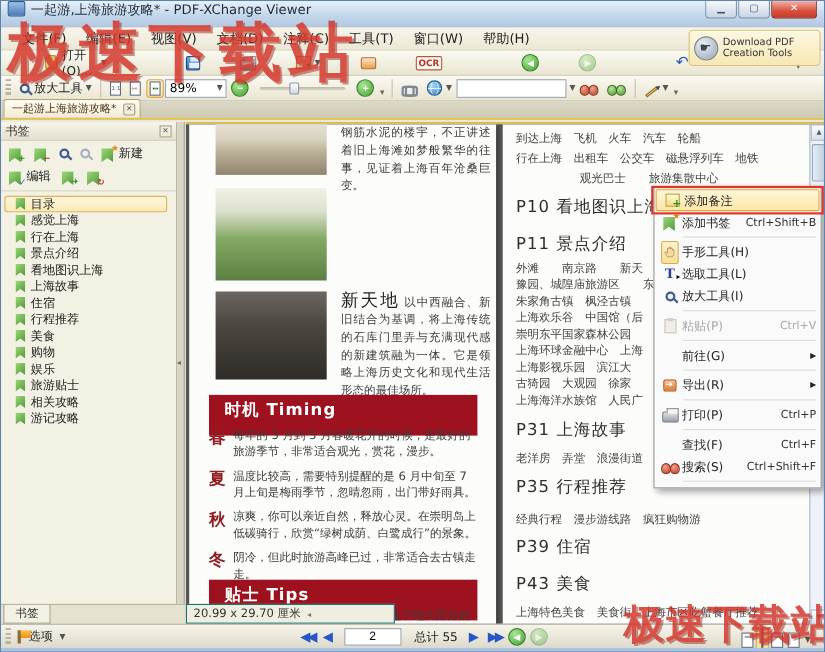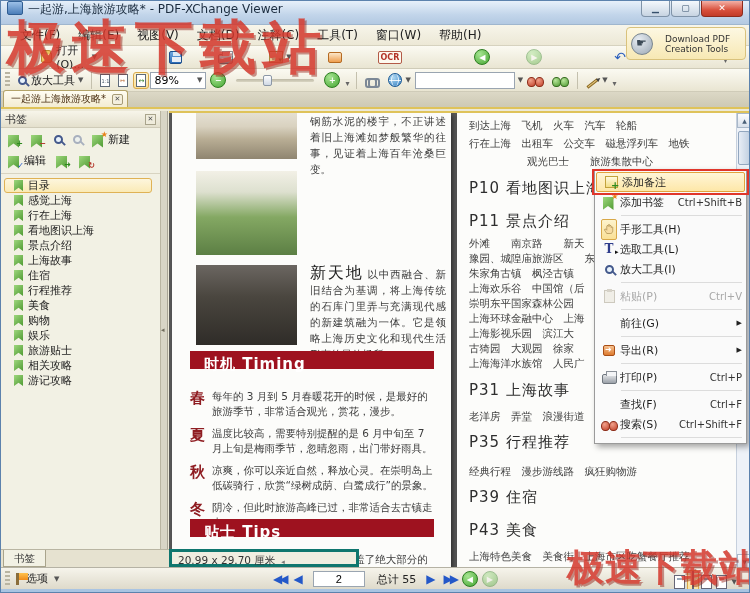--- a/index.html
+++ b/index.html
@@ -25,21 +25,21 @@
              background:linear-gradient(#f7f5ea,#ece8d6); display:flex; align-items:center;
              padding-left:10px; border-bottom:1px solid #d6d2bf; }
   .menu-item { font-size:12px; color:#222; padding:2px 9px; }
 
   .dl-btn { position:absolute; right:3px; top:26px; width:120px; height:33px; z-index:5;
             background:linear-gradient(#fdf8e2,#f7e8b4); border:1px solid #d9c27c; border-radius:4px;
             display:flex; align-items:center; padding:2px 4px; }
   .dl-ico { width:22px; height:22px; border-radius:50%; flex:0 0 22px;
             background:radial-gradient(circle at 35% 30%,#e9eef3,#9aa7b4); border:1px solid #78858f; position:relative; }
   .dl-ico::after { content:"☛"; position:absolute; left:4px; top:2px; font-size:12px; color:#3c4a56; }
-  .dl-label { font-size:9px; line-height:10px; color:#333; padding-left:12px; }
+  .dl-label { font-size:9px; line-height:10px; color:#333; padding-left:4px; }
 
   
   .toolbar { position:absolute; left:0; width:100%; background:linear-gradient(#fbfaf2,#e9e5d2);
              display:flex; align-items:center; border-bottom:1px solid #cfcbb8; }
   .tb1 { top:45px; height:23px;gap:28px; }
   .tb2 { top:68px; height:23px; }
   .grip { width:5px; height:16px; margin:0 4px;
           background:repeating-linear-gradient(#b9b5a2 0 2px,transparent 2px 4px); }
   .tbtn { display:flex; align-items:center; padding:2px 3px; margin:0 1px; border-radius:3px; }
   .tbtn .lbl { font-size:11px; color:#222; margin-left:4px; }
@@ -160,22 +160,22 @@
   .docarea { position:absolute; left:168px; top:0; width:582px; height:456px; background:#585858; overflow:hidden; }
   .page { position:absolute; top:0; height:456px; width:279px; background:#fcfcfa; box-shadow:2px 2px 4px rgba(0,0,0,.45); }
   .pageL { left:3px; } .pageR { left:288px; }
 
   .ph { position:absolute; left:24px; width:101px; }
   .ph1 { top:-4px; height:50px; background:linear-gradient(180deg,#e8e4d8 0%,#d9d2c0 35%,#b9ae95 60%,#8f8570 100%); }
   .ph2 { top:58px; height:84px; background:linear-gradient(180deg,#f2f0e6 0%,#dde0cf 25%,#84a863 55%,#5c7f44 100%); }
   .ph3 { top:152px; height:80px; background:linear-gradient(180deg,#6b6661 0%,#4a463f 40%,#2f2c28 100%); }
   .lp-text { position:absolute; left:138px; width:136px; font-size:10.5px; line-height:16px; color:#3c3c3c; text-align:justify; }
   .lp-text .h { font-size:16px; color:#222; letter-spacing:1px; margin-right:4px; }
-  .banner { position:absolute; left:18px; width:244px; height:18px; background:#9e121f; color:#fff;
-            font-size:15px; font-weight:bold; line-height:27px; padding-left:14px; letter-spacing:1px; }
+  .banner { position:absolute; left:18px; width:244px; height:37px; background:#9e121f; color:#fff;
+            font-size:15px; font-weight:bold; line-height:27px; padding-left:14px; letter-spacing:1px;margin-top:8px; }
   .seasons { position:absolute; left:18px; top:276px; width:248px; }
   .season { display:flex; margin-bottom:7px; }
   .season .ch { width:22px; font-size:15px; font-weight:bold; color:#8f1d22; flex:0 0 22px; }
   .season .tx { font-size:10.5px; line-height:15px; color:#3c3c3c; }
   .tips-line { position:absolute; left:18px; top:440px; width:248px; font-size:10.5px; color:#3c3c3c; }
 
   .rp-line { position:absolute; left:12px; right:6px; font-size:10.5px; color:#424242; white-space:nowrap; overflow:hidden; }
   .rp-head { font-size:15px; color:#2e2e2e; letter-spacing:1px; }
 
   
@@ -206,21 +206,21 @@
   .ic-exp { width:12px; height:11px; background:linear-gradient(#f6c190,#dd7a2e); border:1px solid #a84e16; border-radius:2px; }
   .ic-exp::after { content:"➜"; position:absolute; left:1px; top:-1px; font-size:8px; color:#fff; }
   .ic-book { width:13px; height:11px; background:linear-gradient(#6fa0d8,#2f5f9e); border:1px solid #1d4476; border-radius:1px 3px 3px 1px; }
 
   
   .substrip { position:absolute; left:0; top:548px; width:100%; height:18px; }
   .sb-bottom { position:absolute; left:0; top:0; width:168px; height:18px; background:#e6e2d0; border-top:1px solid #b9b5a2; }
   .sb-tab { position:absolute; left:2px; top:0; height:17px; padding:0 10px; background:#f2f1e4;
             border:1px solid #a9a48c; border-top:none; font-size:10.5px; line-height:16px; color:#333; }
   .size-chip { position:absolute; left:168px; top:0; height:18px; width:190px; background:#f0eee1;
-               border:3px solid #0f766e; font-size:10.5px; line-height:16px; color:#333; padding:0 6px; }
+               border:1px solid #0f766e; font-size:10.5px; line-height:16px; color:#333; padding:0 6px; }
   .size-chip .cl { font-size:7px; color:#777; margin-left:6px; }
 
   
   .statusbar { position:absolute; left:0; top:566px; width:100%; height:22px;
                background:linear-gradient(#f6f4eb,#dedacb); border-top:1px solid #b5b2a4;
                display:flex; align-items:center; }
   .ic-flag { width:3px; height:12px; background:#8a6d3b; margin-left:2px; }
   .ic-flag::before { content:""; position:absolute; left:3px; top:0; width:9px; height:7px;
                      background:linear-gradient(#ffc24d,#f08c1a); }
   .opt-label { font-size:11px; color:#222; margin:0 3px 0 7px; }
@@ -446,25 +446,25 @@
         <div class="bm-item">
             <span class="rib"></span>
             <span class="lbl">感觉上海</span>
           </div>
         <div class="bm-item">
             <span class="rib"></span>
             <span class="lbl">行在上海</span>
           </div>
         <div class="bm-item">
             <span class="rib"></span>
+            <span class="lbl">景点介绍</span>
+          </div>
+        <div class="bm-item">
+            <span class="rib"></span>
             <span class="lbl">看地图识上海</span>
-          </div>
-        <div class="bm-item">
-            <span class="rib"></span>
-            <span class="lbl">景点介绍</span>
           </div>
         <div class="bm-item">
             <span class="rib"></span>
             <span class="lbl">上海故事</span>
           </div>
         <div class="bm-item">
             <span class="rib"></span>
             <span class="lbl">住宿</span>
           </div>
         <div class="bm-item">

